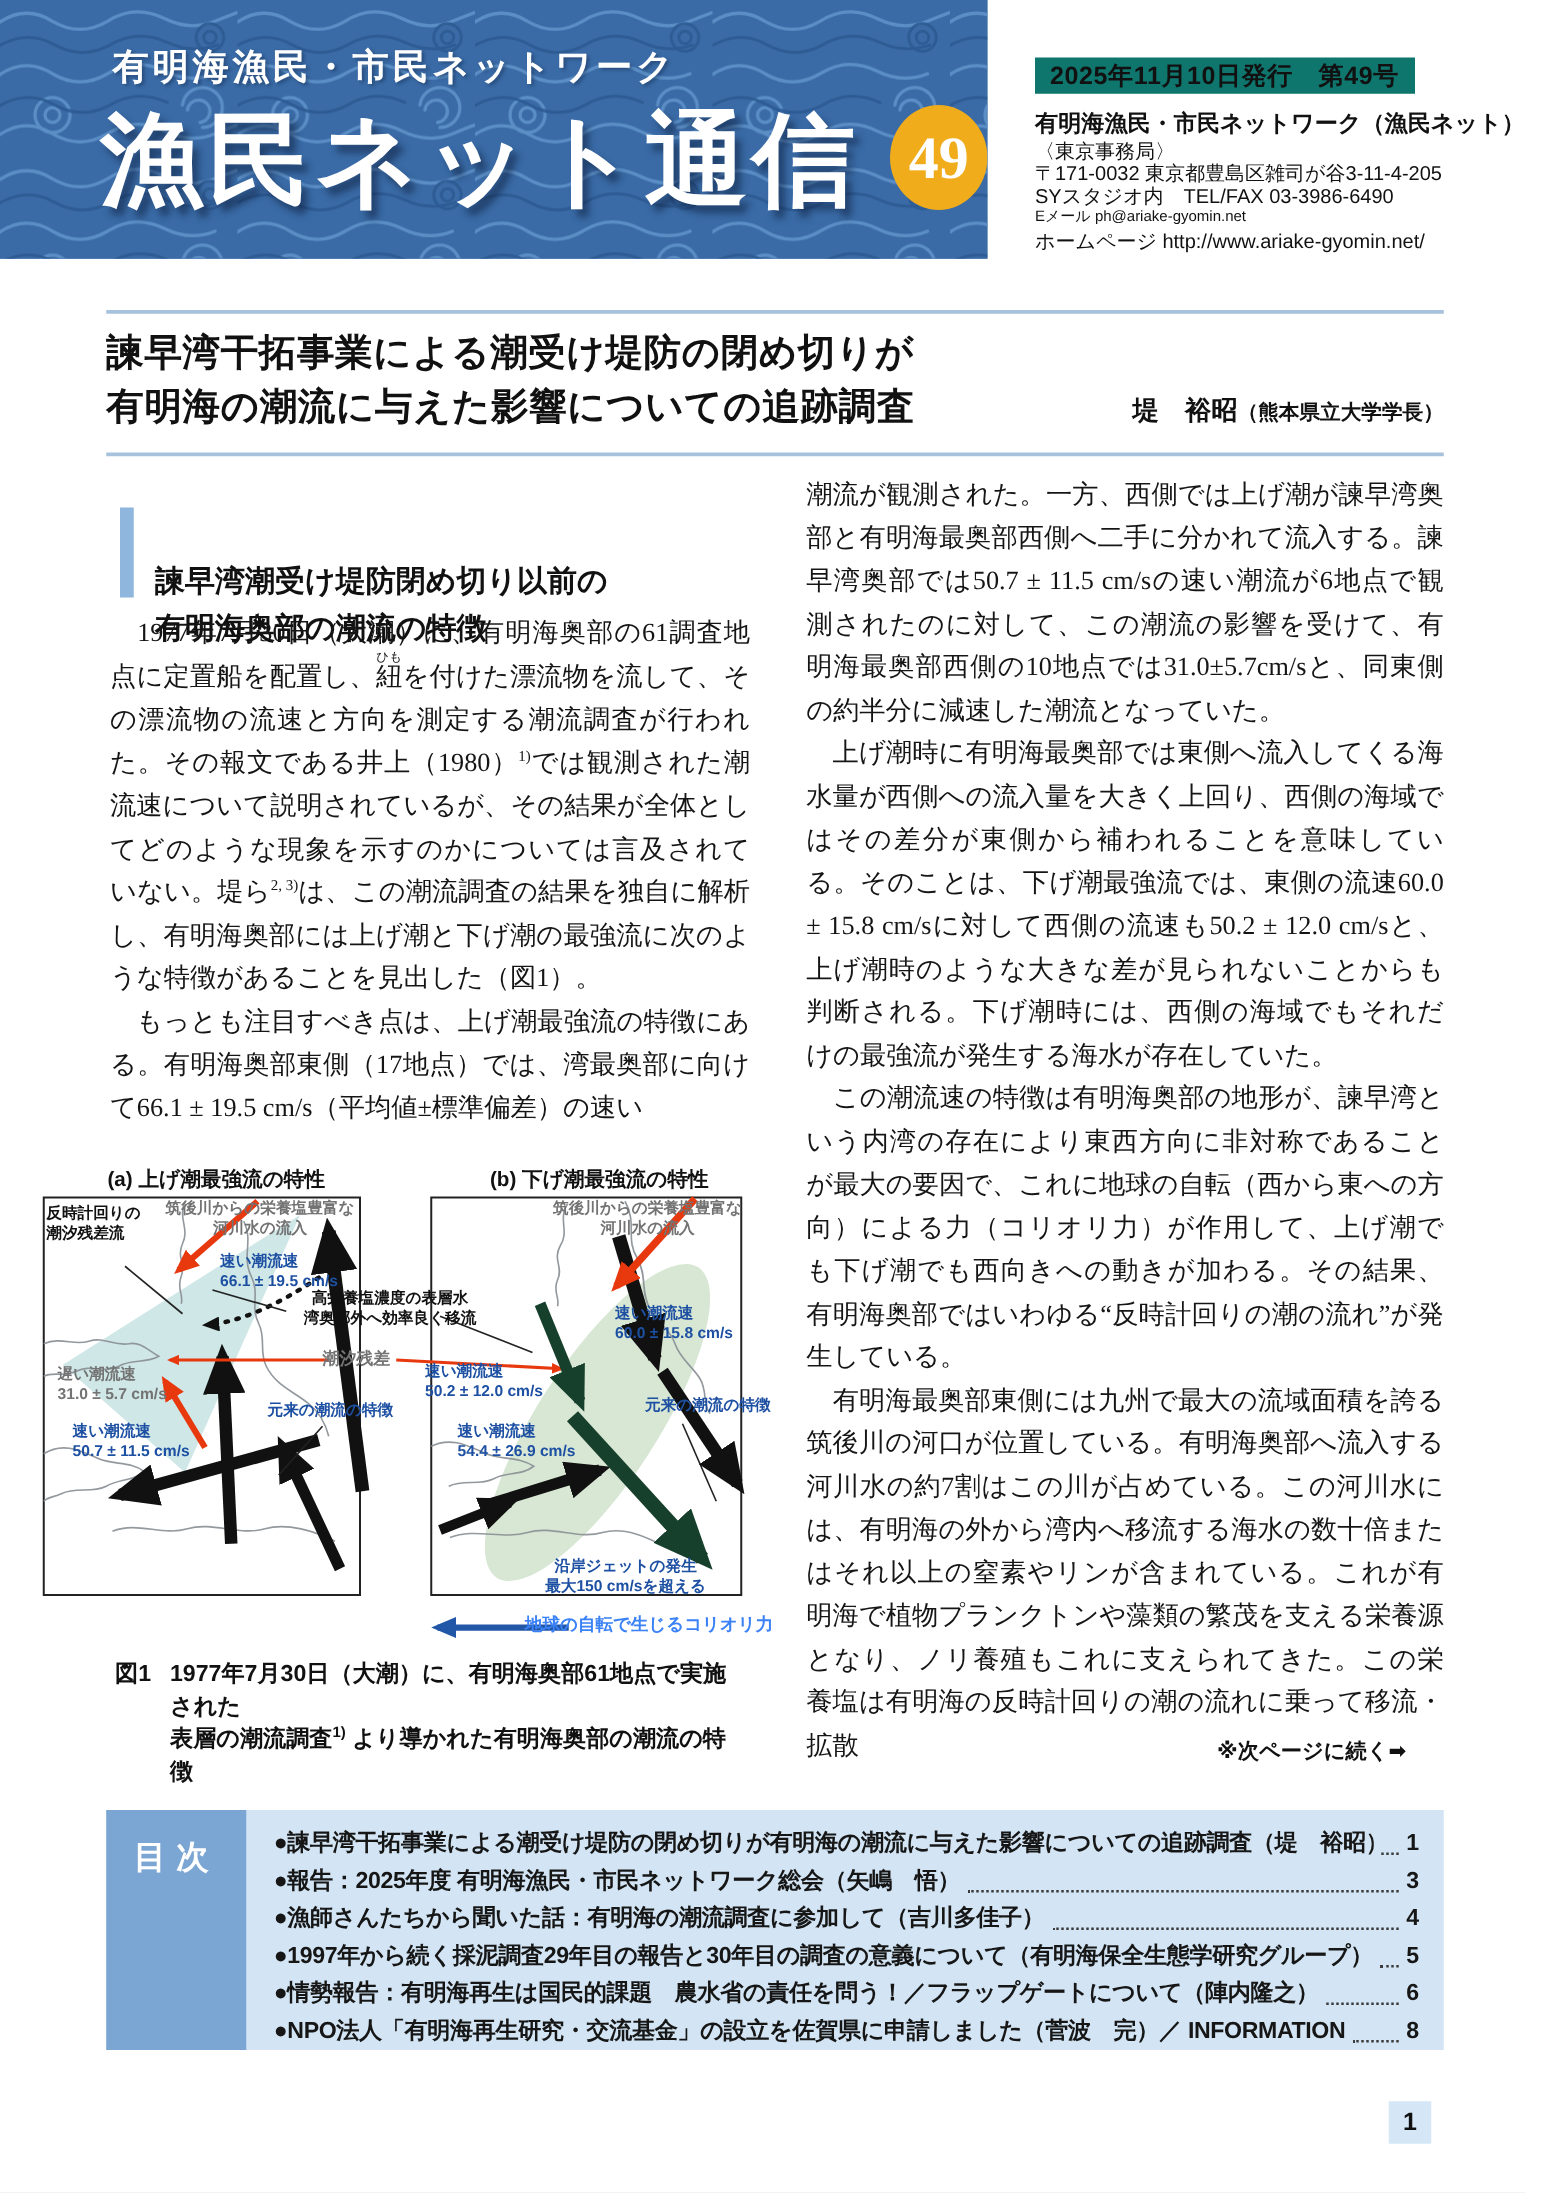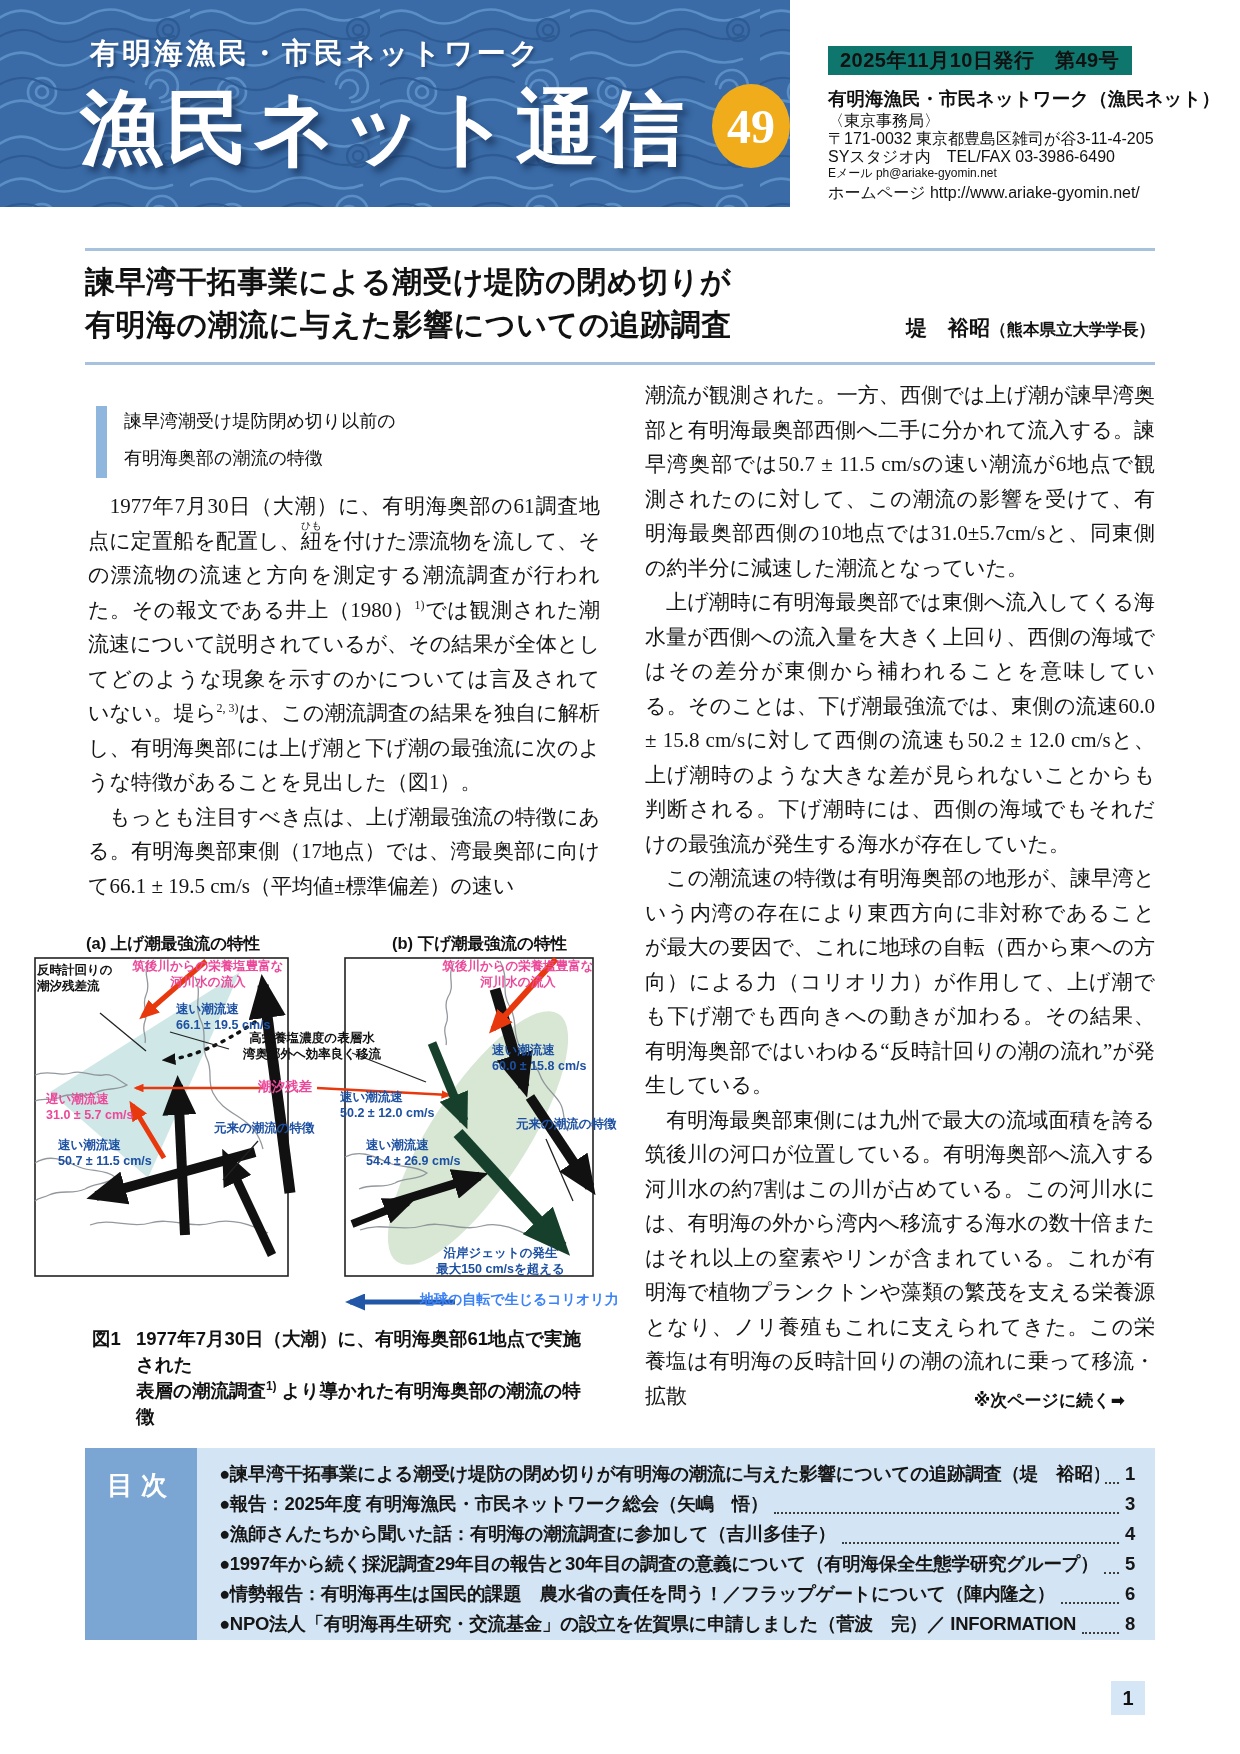--- a/index.html
+++ b/index.html
@@ -35,38 +35,38 @@
 
   
   .art-title{left:85px;font-weight:bold;font-size:30px;letter-spacing:.5px;white-space:nowrap;}
   .art-t1{top:262px;} .art-t2{top:305px;}
   .author{left:760px;top:314px;width:395px;text-align:right;white-space:nowrap;}
   .author .a-name{font-weight:bold;font-size:21px;}
   .author .a-affil{font-weight:bold;font-size:16.5px;}
 
   
   .sec-bar{left:96px;top:406px;width:11px;height:72px;background:#8fb6dc;}
-  .sec-head{left:124px;font-weight:normal;font-size:18px;white-space:nowrap;}
+  .sec-head{left:124px;font-weight:bold;font-size:24px;white-space:nowrap;margin-top:40px;}
   .sec-h1{top:409px;} .sec-h2:{}
   .sec-h2{top:446px;}
 
   .col{font-family:"Liberation Serif","DejaVu Serif",serif;font-size:21px;line-height:34.5px;
        text-align:justify;color:#151515;}
   .col p{margin:0;}
   .col-left{left:88px;top:489px;width:512px;}
   .col-right{left:645px;top:378px;width:510px;}
   sup.ref{font-size:12px;vertical-align:super;line-height:0;}
   ruby rt{font-size:10px;}
 
   .continue-note{left:640px;top:1389px;width:485px;text-align:right;font-weight:bold;font-size:17px;}
 
   
   .fig-title{font-weight:bold;font-size:16.5px;white-space:nowrap;}
   .fig-label{font-weight:bold;font-size:12.5px;line-height:1.3;white-space:pre-line;}
-  .f-blue{color:#1d50a2;} .f-red{color:#ec4899;} .f-black{color:#111;}
+  .f-blue{color:#1d50a2;} .f-red{color:#737373;} .f-black{color:#111;}
   .t-center{text-align:center;}
   .coriolis-label{left:420px;top:1291px;color:#3b82f6;font-weight:bold;font-size:14px;white-space:nowrap;}
   .fig-caption{left:92px;top:1326px;width:500px;display:flex;font-size:18.5px;font-weight:600;line-height:26px;}
   .fig-caption .cap-no{flex:0 0 44px;}
 
   
   .toc{left:85px;top:1448px;width:1070px;height:192px;background:#d3e5f4;}
   .toc-label{position:absolute;left:0;top:0;width:112px;height:192px;background:#7ba6d3;
              text-align:center;}
   .toc-label span{display:inline-block;margin-top:20px;color:#fff;font-weight:bold;font-size:26px;letter-spacing:8px;}

